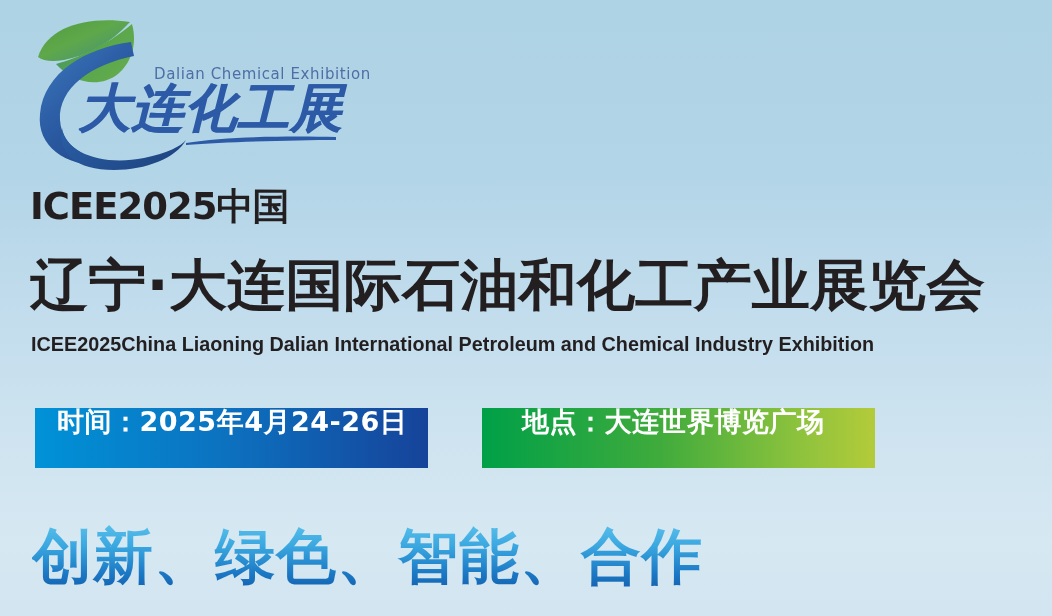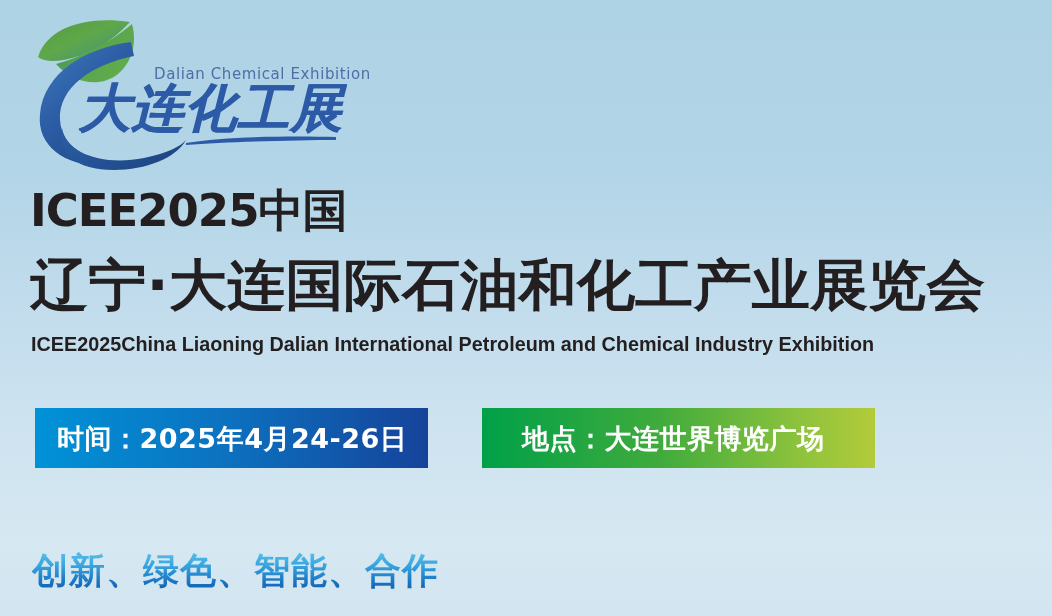--- a/index.html
+++ b/index.html
@@ -69,21 +69,21 @@
     position: absolute;
     left: 30px;
     color: #231f20;
     font-weight: 700;
     white-space: nowrap;
     line-height: 1;
     font-family: "DejaVu Sans", sans-serif;
   }
   #title-cn-1 {
     top: 188px;
-    font-size: 45px;
+    font-size: 37px;
     letter-spacing: -1px;
   }
   #title-cn-2 {
     top: 258px;
     font-size: 55px;
     letter-spacing: 0px;
     transform: scaleX(1.06);
     transform-origin: left center;
   }
   #title-en {
@@ -105,21 +105,21 @@
     position: absolute;
     left: 35px;
     top: 408px;
     height: 60px;
   }
   .badge {
     position: absolute;
     top: 0;
     height: 60px;
     display: flex;
-    align-items: center;
+    align-items: flex-start;
     box-sizing: border-box;
   }
   .badge-label {
     color: #ffffff;
     font-size: 27px;
     font-weight: 700;
     white-space: nowrap;
     letter-spacing: 0.5px;
     font-family: "DejaVu Sans", sans-serif;
     line-height: 1;
@@ -134,22 +134,22 @@
     left: 447px;
     width: 393px;
     padding-left: 40px;
     background: linear-gradient(90deg, #00a048 0%, #3fab3c 45%, #8cc23d 80%, #b3cb3a 100%);
   }
 
   
   #slogan {
     position: absolute;
     left: 32px;
-    top: 550px;
-    font-size: 36px;
+    top: 522px;
+    font-size: 60px;
     font-weight: 700;
     white-space: nowrap;
     line-height: 1.15;
     letter-spacing: 1px;
     font-family: "DejaVu Sans", sans-serif;
     background: linear-gradient(180deg, #5cc2ec 0%, #3aa7e0 35%, #1b78c4 75%, #135fae 100%);
     -webkit-background-clip: text;
     background-clip: text;
     color: transparent;
     -webkit-text-fill-color: transparent;

